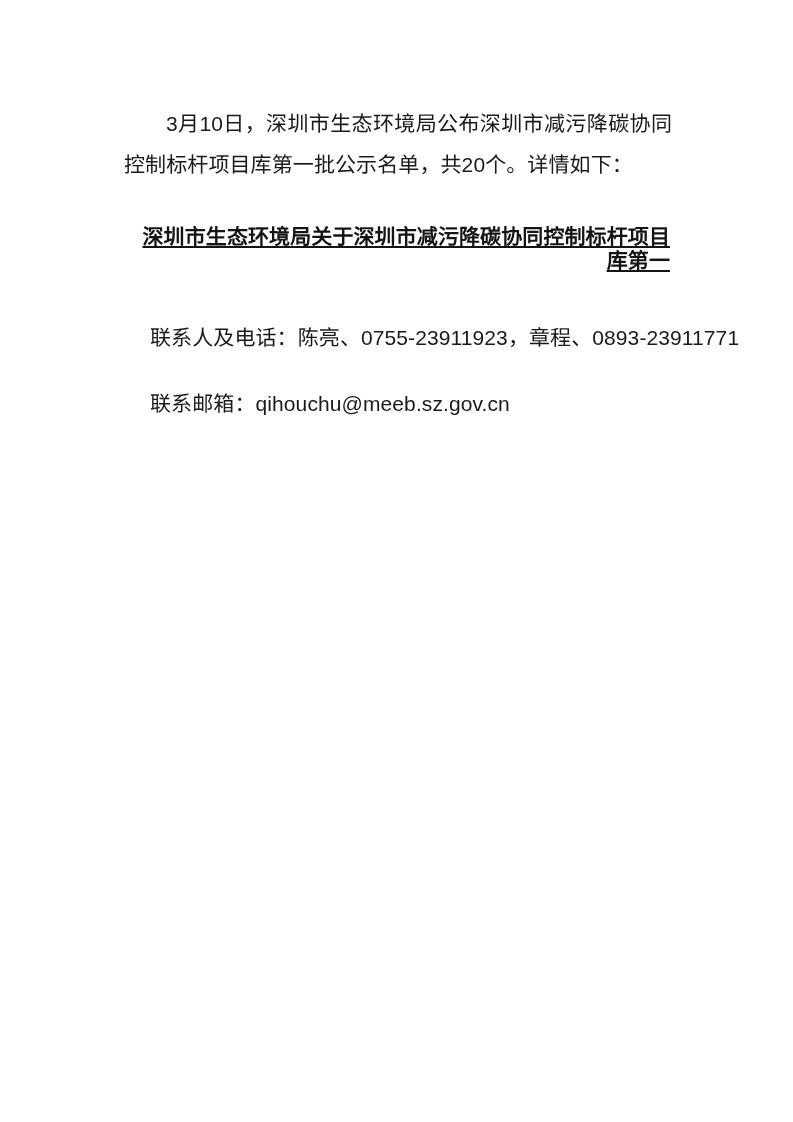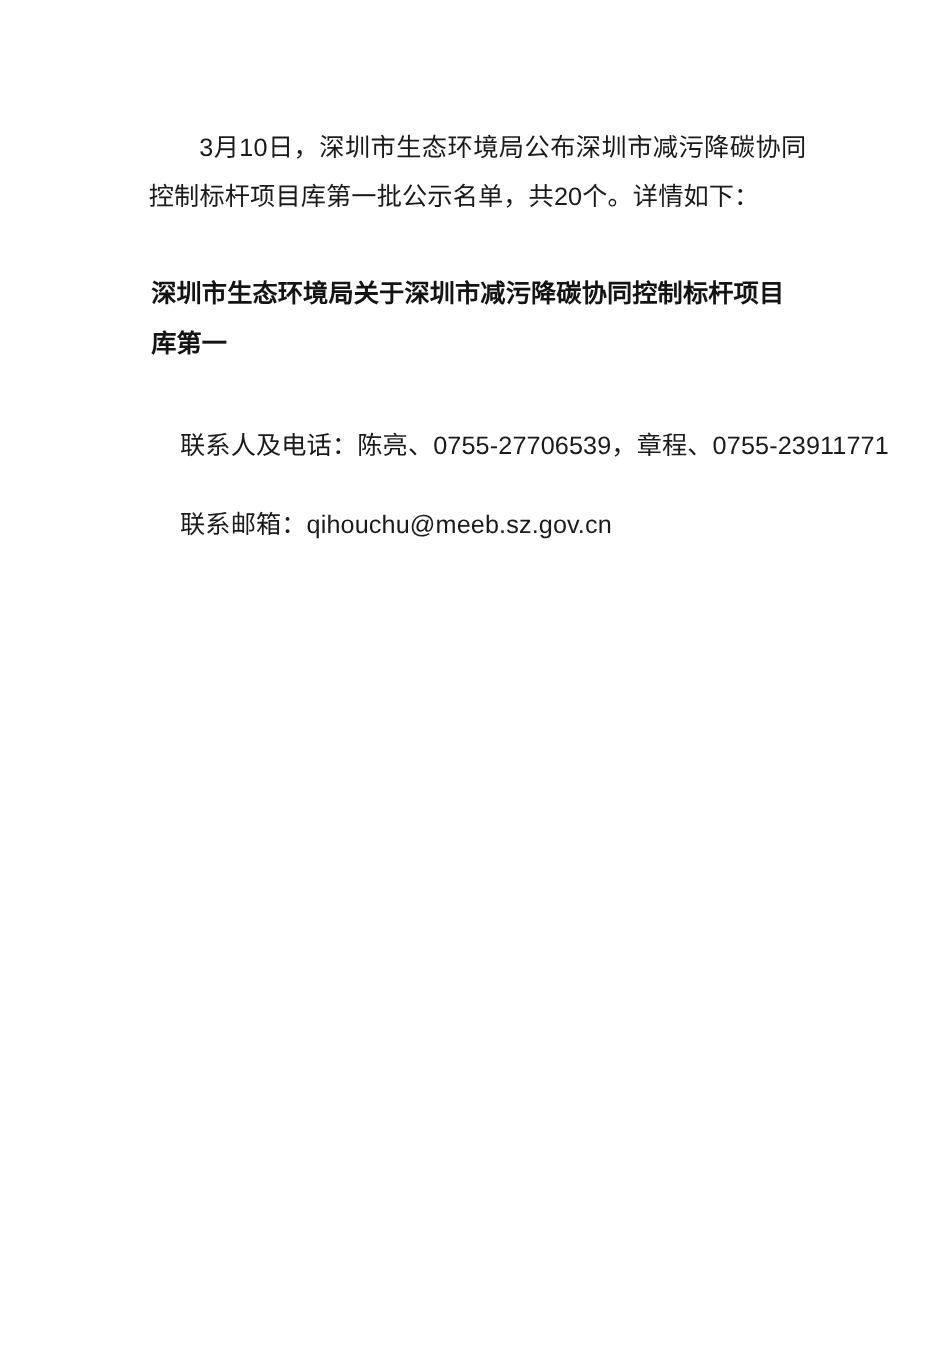--- a/index.html
+++ b/index.html
@@ -45,27 +45,28 @@
   }
 
   
   .lead {
     margin-top: 103px;
   }
 
   
   .doc-title {
     font-size: 21px;
-    line-height: 41px;
+    line-height: 24px;
     font-weight: bold;
-    text-align: left;
+    text-align: right;
     letter-spacing: 0.1px;
     margin: 0;
     padding: 0 2px;
     color: #141414;
+    text-decoration: underline;
   }
   .title-block {
     margin-top: 40px;
   }
 
   
   .body-1 { margin-top: 44px; }
   .body-2 { margin-top: 41px; }
 
   
@@ -88,18 +89,18 @@
   <div class="content">
 
     <p class="para indent lead">3月10日，深圳市生态环境局公布深圳市减污降碳协同控制标杆项目库第一批公示名单，共20个。详情如下：</p>
 
     <div class="title-block">
       <div class="doc-title">深圳市生态环境局关于深圳市减污降碳协同控制标杆项目库第一</div>
     </div>
 
 
 
-    <p class="contact contact-phone">联系人及电话：陈亮、0755-27706539，章程、0755-23911771</p>
+    <p class="contact contact-phone">联系人及电话：陈亮、0755-23911923，章程、0893-23911771</p>
 
     <p class="contact contact-email">联系邮箱：qihouchu@meeb.sz.gov.cn</p>
 
   </div>
 </div>
 
 </body></html>

